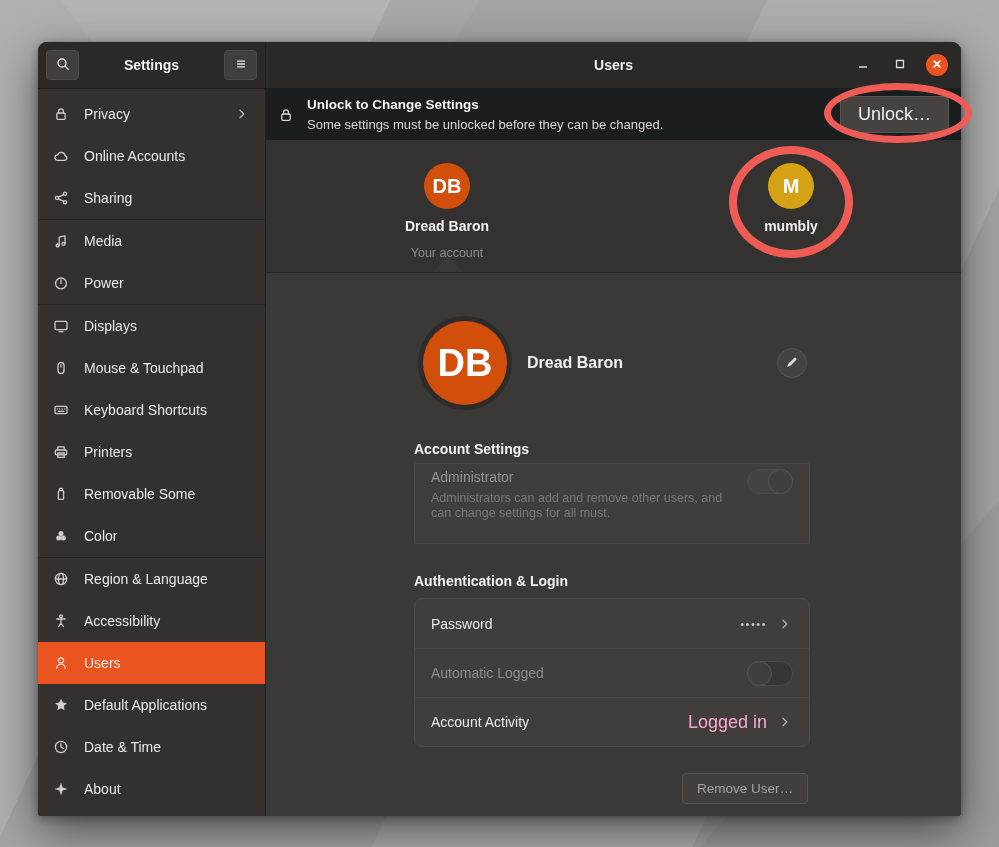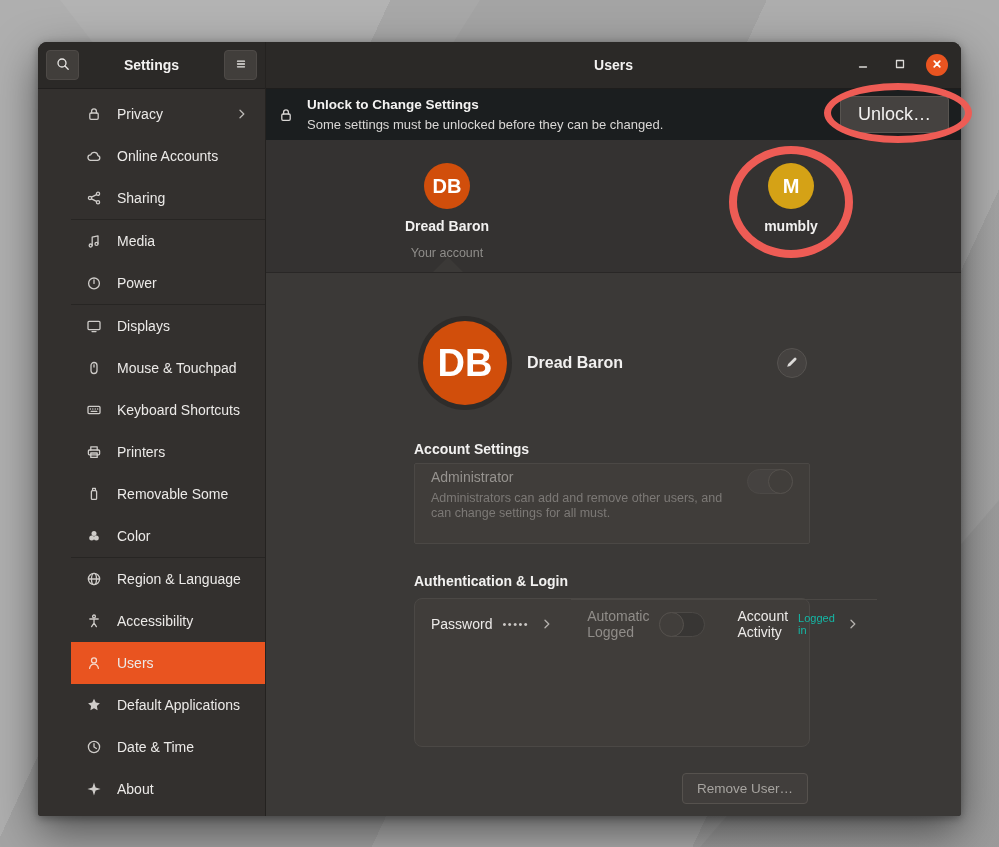--- a/index.html
+++ b/index.html
@@ -23,21 +23,21 @@
     box-shadow: 0 16px 44px rgba(0,0,0,.5), 0 2px 8px rgba(0,0,0,.35);
     display:flex;
   }
 
   
   .sidebar { width:228px; background:#33302e; display:flex; flex-direction:column; border-right:1px solid #242220; flex:none; }
   .sidebar-header { height:47px; flex:none; background:#2b2927; border-bottom:1px solid #211f1e; display:flex; align-items:center; padding:0 8px; }
   .icon-btn { width:33px; height:30px; background:#413e3b; border:1px solid #4e4a47; border-radius:4px;
     color:#e9e7e5; display:flex; align-items:center; justify-content:center; flex:none; }
   .app-title { flex:1; text-align:center; color:#f3f2f1; font-weight:700; font-size:14px; }
-  .sidebar-list { flex:1; padding-top:4px; overflow:hidden;padding-left:33px; }
+  .sidebar-list { flex:1; padding-top:4px; overflow:hidden; }
   .side-item { height:42px; display:flex; align-items:center; gap:15px; padding:0 15px; color:#eceae8; font-size:14px; cursor:default; }
   .side-item .s-icon { color:#cfccc9; display:flex; }
   .side-item .label { flex:1; }
   .side-item .chev { color:#b9b6b3; flex:none; }
   .side-item.selected { background: var(--accent, #E95420); }
   .side-item.selected .s-icon { color:#f6d9cc; }
   .separator { height:1px; background:#272523; }
 
   
   .main { flex:1; display:flex; flex-direction:column; background:#3b3937; position:relative; }
@@ -75,26 +75,26 @@
     color:#dcdad8; display:flex; align-items:center; justify-content:center; flex:none; }
 
   .section-header { position:absolute; left:148px; color:#f2f1f0; font-weight:700; font-size:14px; }
   .sh-account { top:168px; }
   .sh-auth { top:300px; }
 
   .group-box { position:absolute; left:148px; width:396px; background:#403d3a; border:1px solid #4b4845; border-radius:2px; }
   .box-account { top:190px; height:81px; padding:5px 16px; display:flex; }
   .admin-label { color:#96938f; font-size:14px; }
   .admin-desc { color:#7c7976; font-size:12.5px; line-height:15px; margin-top:6px; width:300px; }
-  .box-auth { top:325px; height:149px; display:flex; flex-direction:row;border-radius:8px; }
+  .box-auth { top:325px; height:149px; display:flex; flex-direction:column;border-radius:8px; }
   .auth-row { height:49px; display:flex; align-items:center; padding:0 16px; gap:10px; }
   .auth-row + .auth-row { border-top:1px solid #4b4845; }
   .auth-label { flex:1; font-size:14px; color:#eceae8; }
   .auth-row.disabled .auth-label { color:#908d89; }
-  .auth-value { color:#14b8a6; font-size:11px; }
+  .auth-value { color:#f9a8d4; font-size:18px; }
   .auth-value.dots { color:#cbc8c5; font-size:11px; letter-spacing:1.5px; }
   .row-chev { color:#b5b2ae; display:flex; }
 
   .toggle { width:46px; height:25px; border-radius:13px; background:#383634; border:1px solid #4c4946; position:relative; flex:none; }
   .toggle .knob { position:absolute; top:-1px; width:25px; height:25px; border-radius:50%;
     background:#413e3b; border:1px solid #55514d; }
   .toggle.on { background:#454240; }
   .toggle.on .knob { right:-1px; }
   .toggle.off .knob { left:-1px; }
 

